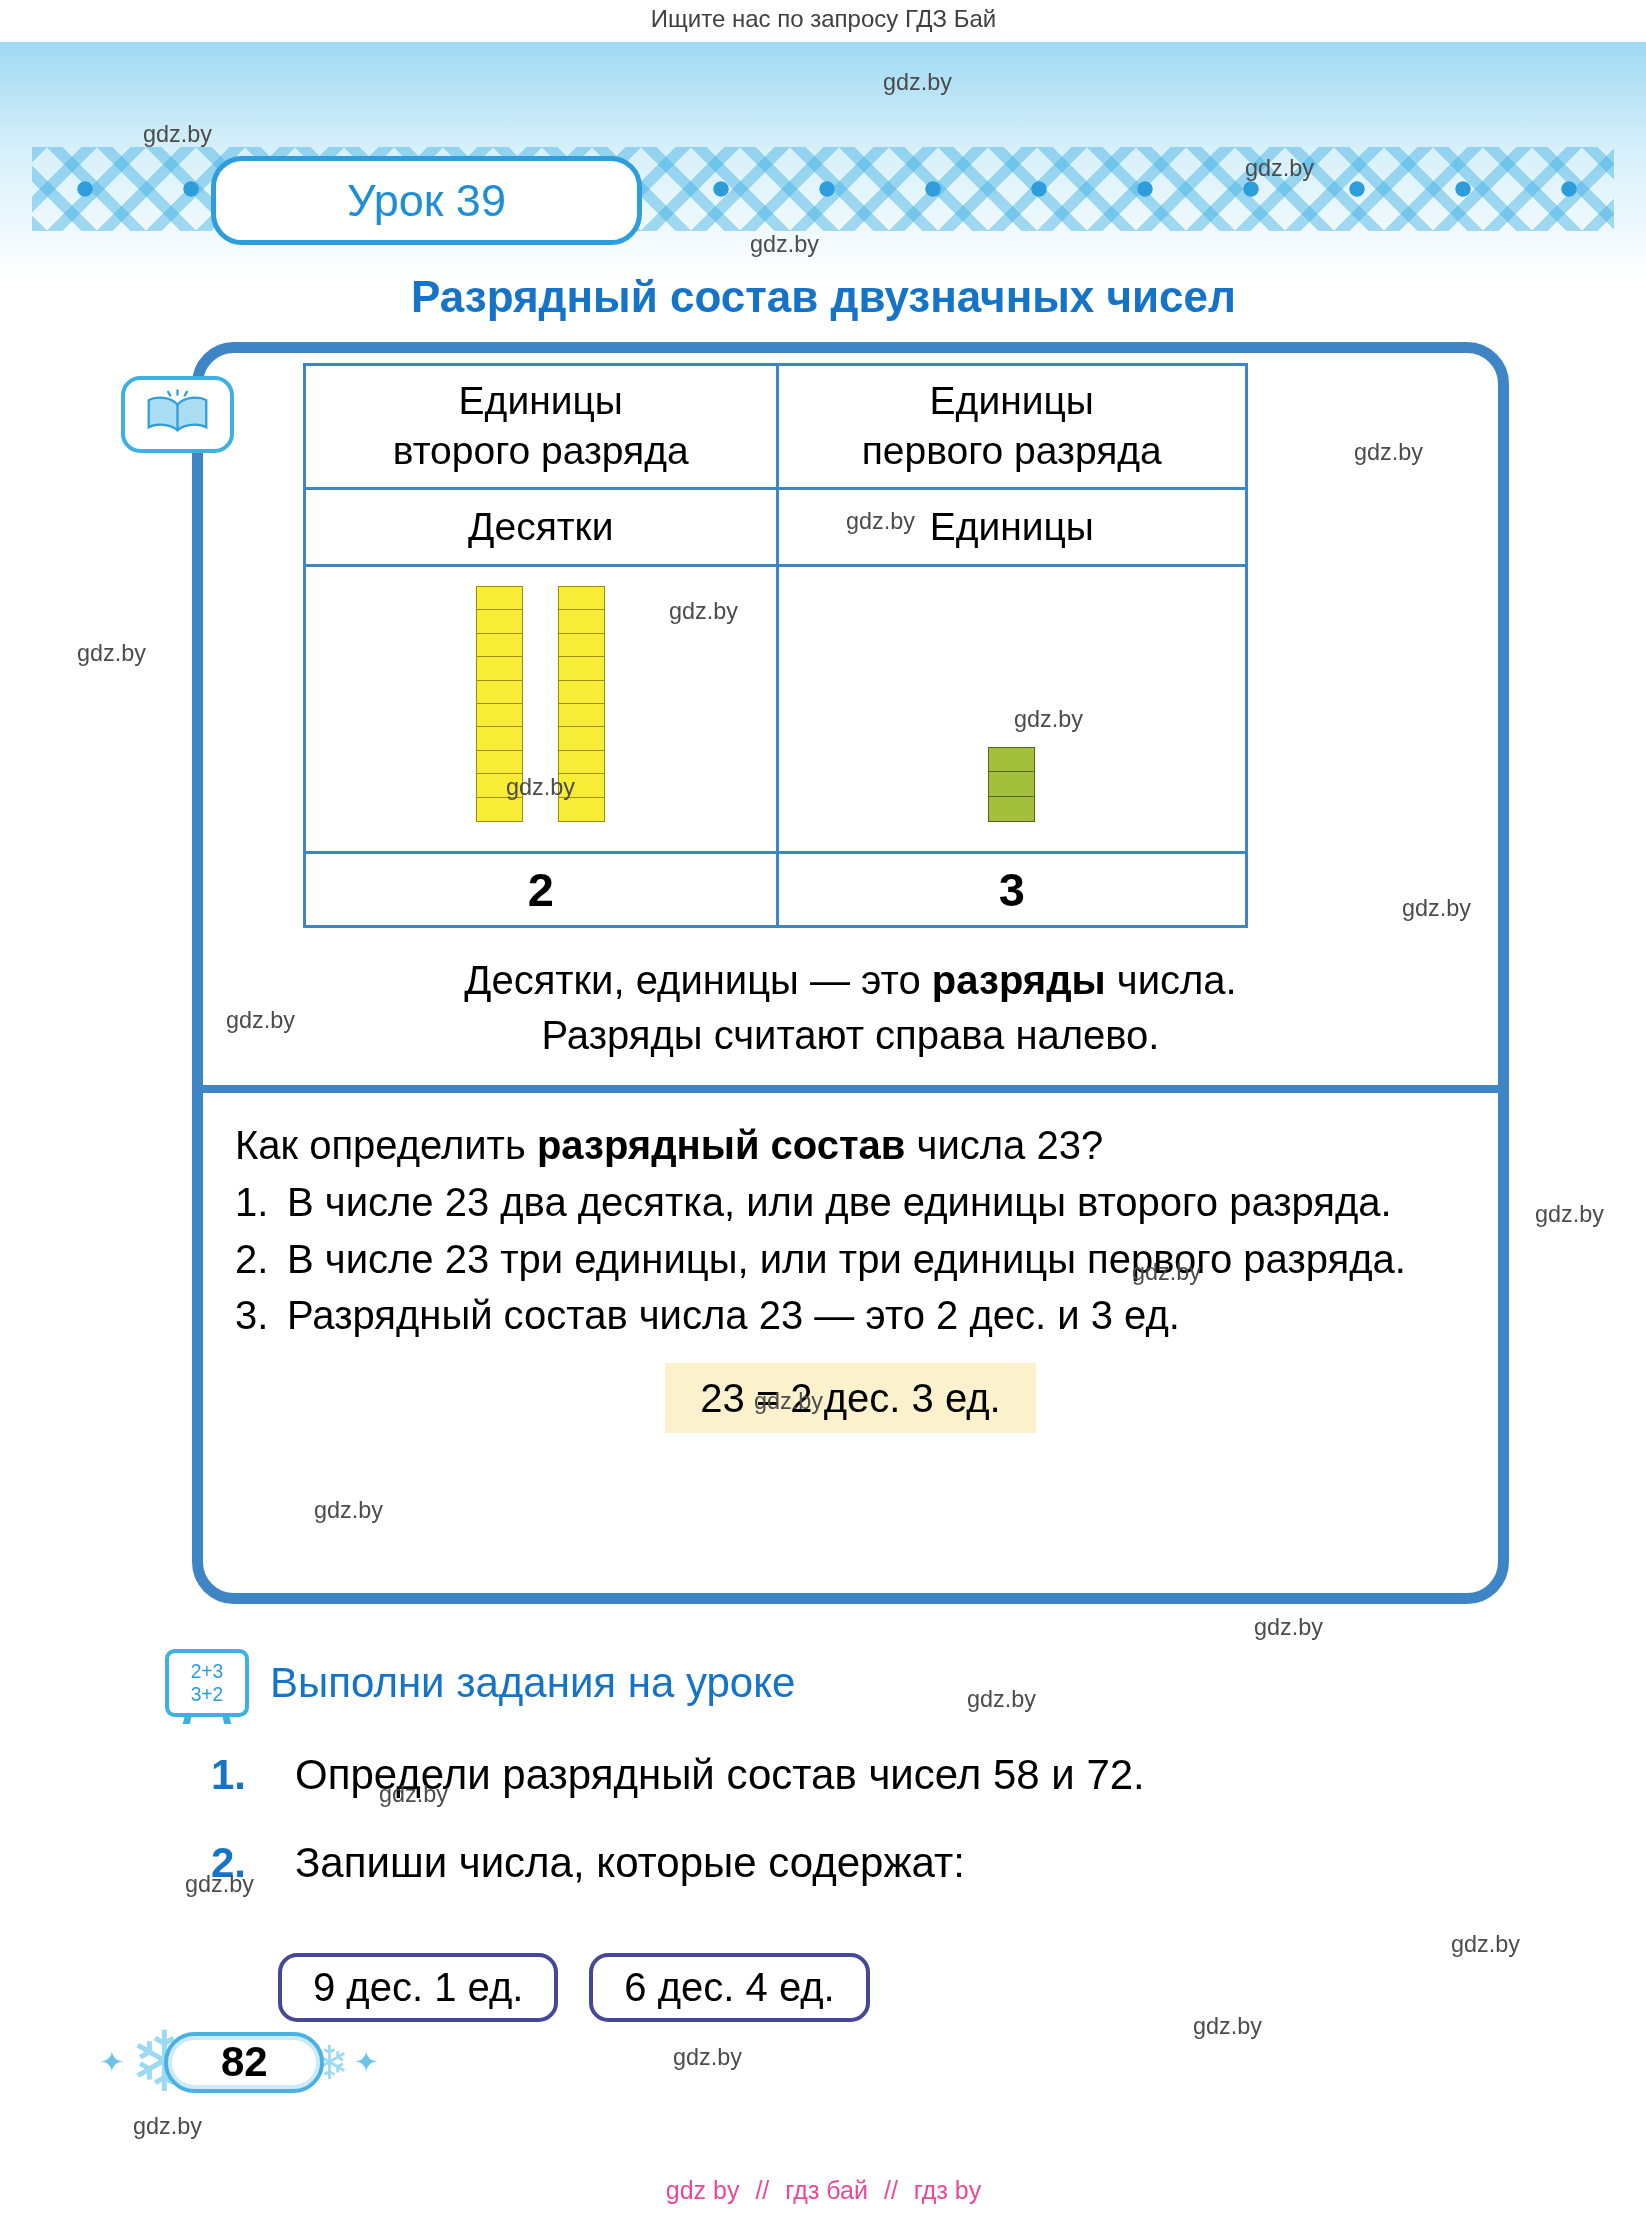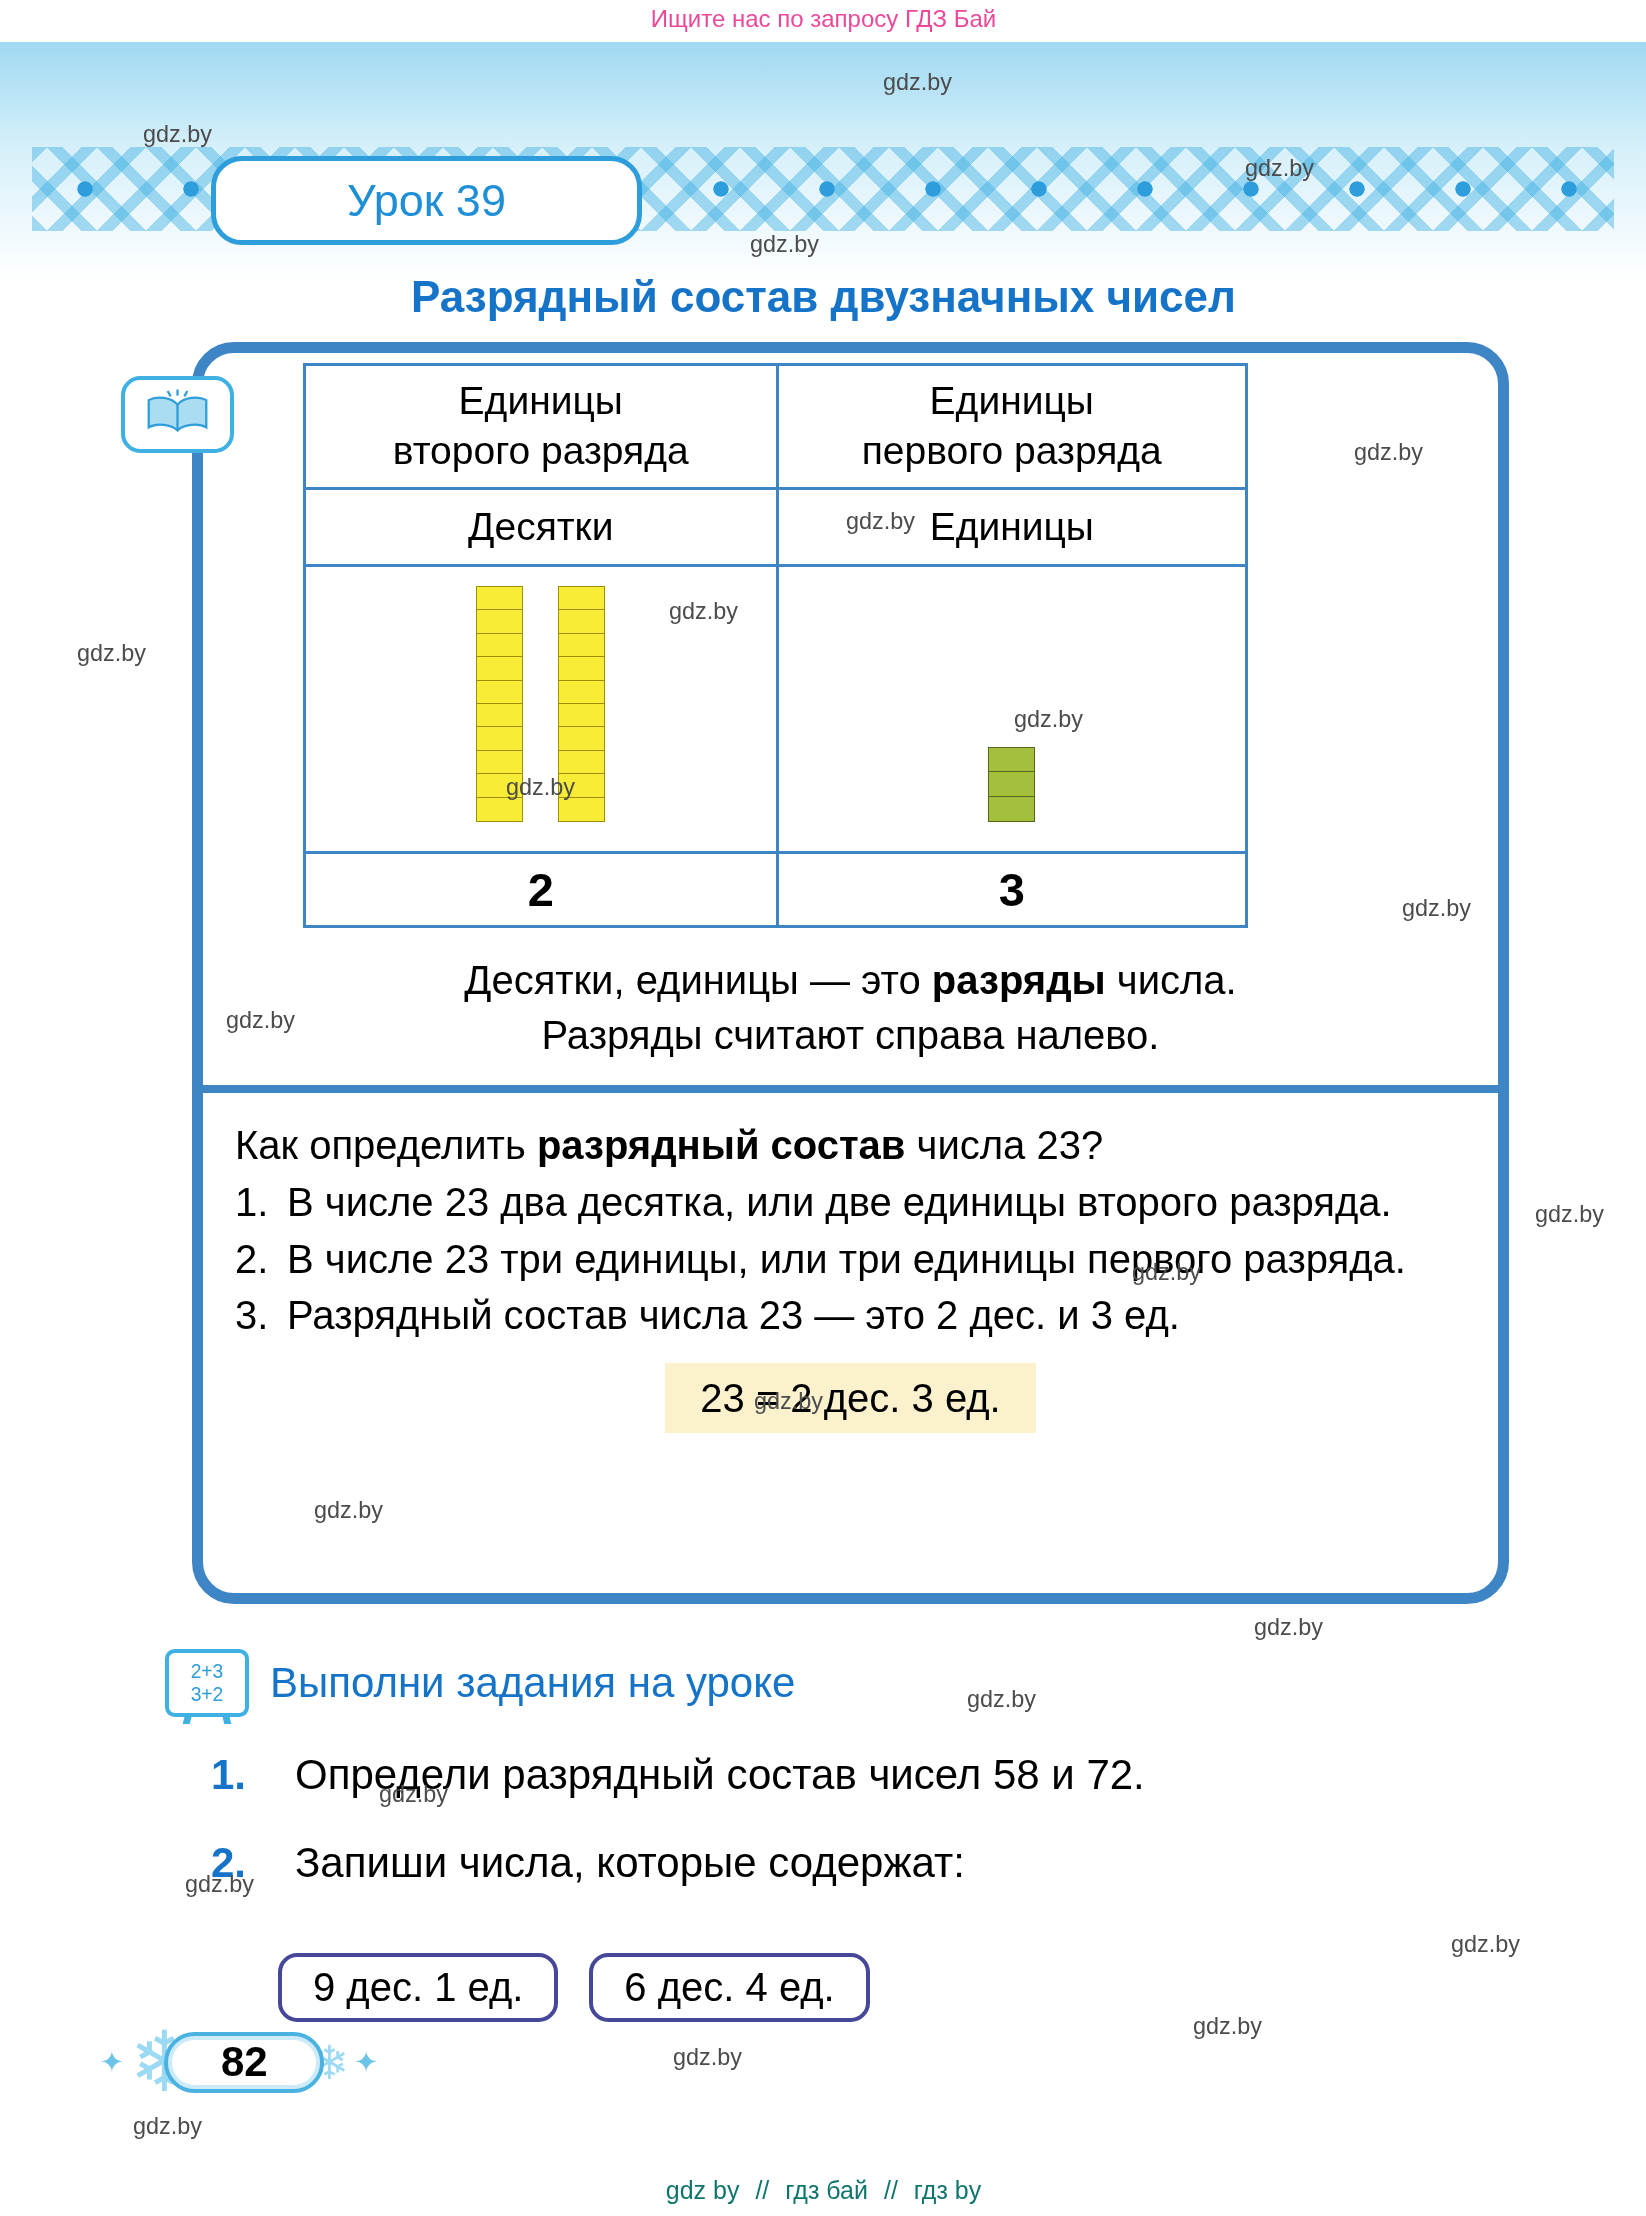--- a/index.html
+++ b/index.html
@@ -3,21 +3,21 @@
 <meta charset="utf-8">
 <style>
   html,body { margin:0; padding:0; background:#ffffff; }
   #page {
     position:relative; width:1647px; height:2216px; overflow:hidden;
     font-family:"Liberation Sans","DejaVu Sans",sans-serif; color:#000; background:#fff;
   }
 
   
   .promo { position:absolute; top:4.8px; left:0; width:100%; text-align:center;
-           font-size:24px; color:#ec4899; }
+           font-size:24px; color:#404040; }
 
   
   .header-band { position:absolute; left:0; top:42px; width:100%; height:239px;
     background:linear-gradient(180deg,#9fd9f1 0%,#d7f0fa 45%,#ffffff 100%); }
   .ornament-band { position:absolute; left:32px; top:147px; width:1582px; height:84px; z-index:1;
     background:
       radial-gradient(circle at 50% 50%, #2d9ddb 0 7.3px, rgba(0,0,0,0) 8px) 0 0 / 106px 84px repeat-x,
       repeating-linear-gradient(45deg, rgba(64,176,226,0.45) 0 11.3px, rgba(0,0,0,0) 11.3px 35px),
       repeating-linear-gradient(135deg, rgba(64,176,226,0.45) 0 11.3px, rgba(0,0,0,0) 11.3px 35px);
   }
@@ -89,21 +89,21 @@
   .flake { color:#9bdaf2; font-size:84px; line-height:1; z-index:1; }
   .flake.small { font-size:47px; }
   .diamond { color:#6cc4e8; font-size:29px; margin:0 4.8px; }
   .num-badge { position:relative; z-index:2; width:160px; height:61px; margin-left:-35px; margin-right:-14.5px;
     background:#fff; border:4.8px solid #49b2e0; border-radius:39px; box-sizing:border-box;
     box-shadow:inset 0 0 0 4px #cdeaf8;
     display:flex; align-items:center; justify-content:center; font-size:42px; font-weight:bold; }
 
   
   .footer-links { position:absolute; top:2176px; left:0; width:100%; text-align:center;
-    font-size:25px; color:#0f766e; }
+    font-size:25px; color:#ec4899; }
   .fpart { margin:0 8px; }
 
   
   .wm { position:absolute; z-index:10; color:#4c4c4c; font-size:23.4px; white-space:nowrap; }
 </style>
 </head>
 <body>
 
 <div id="page">
 

